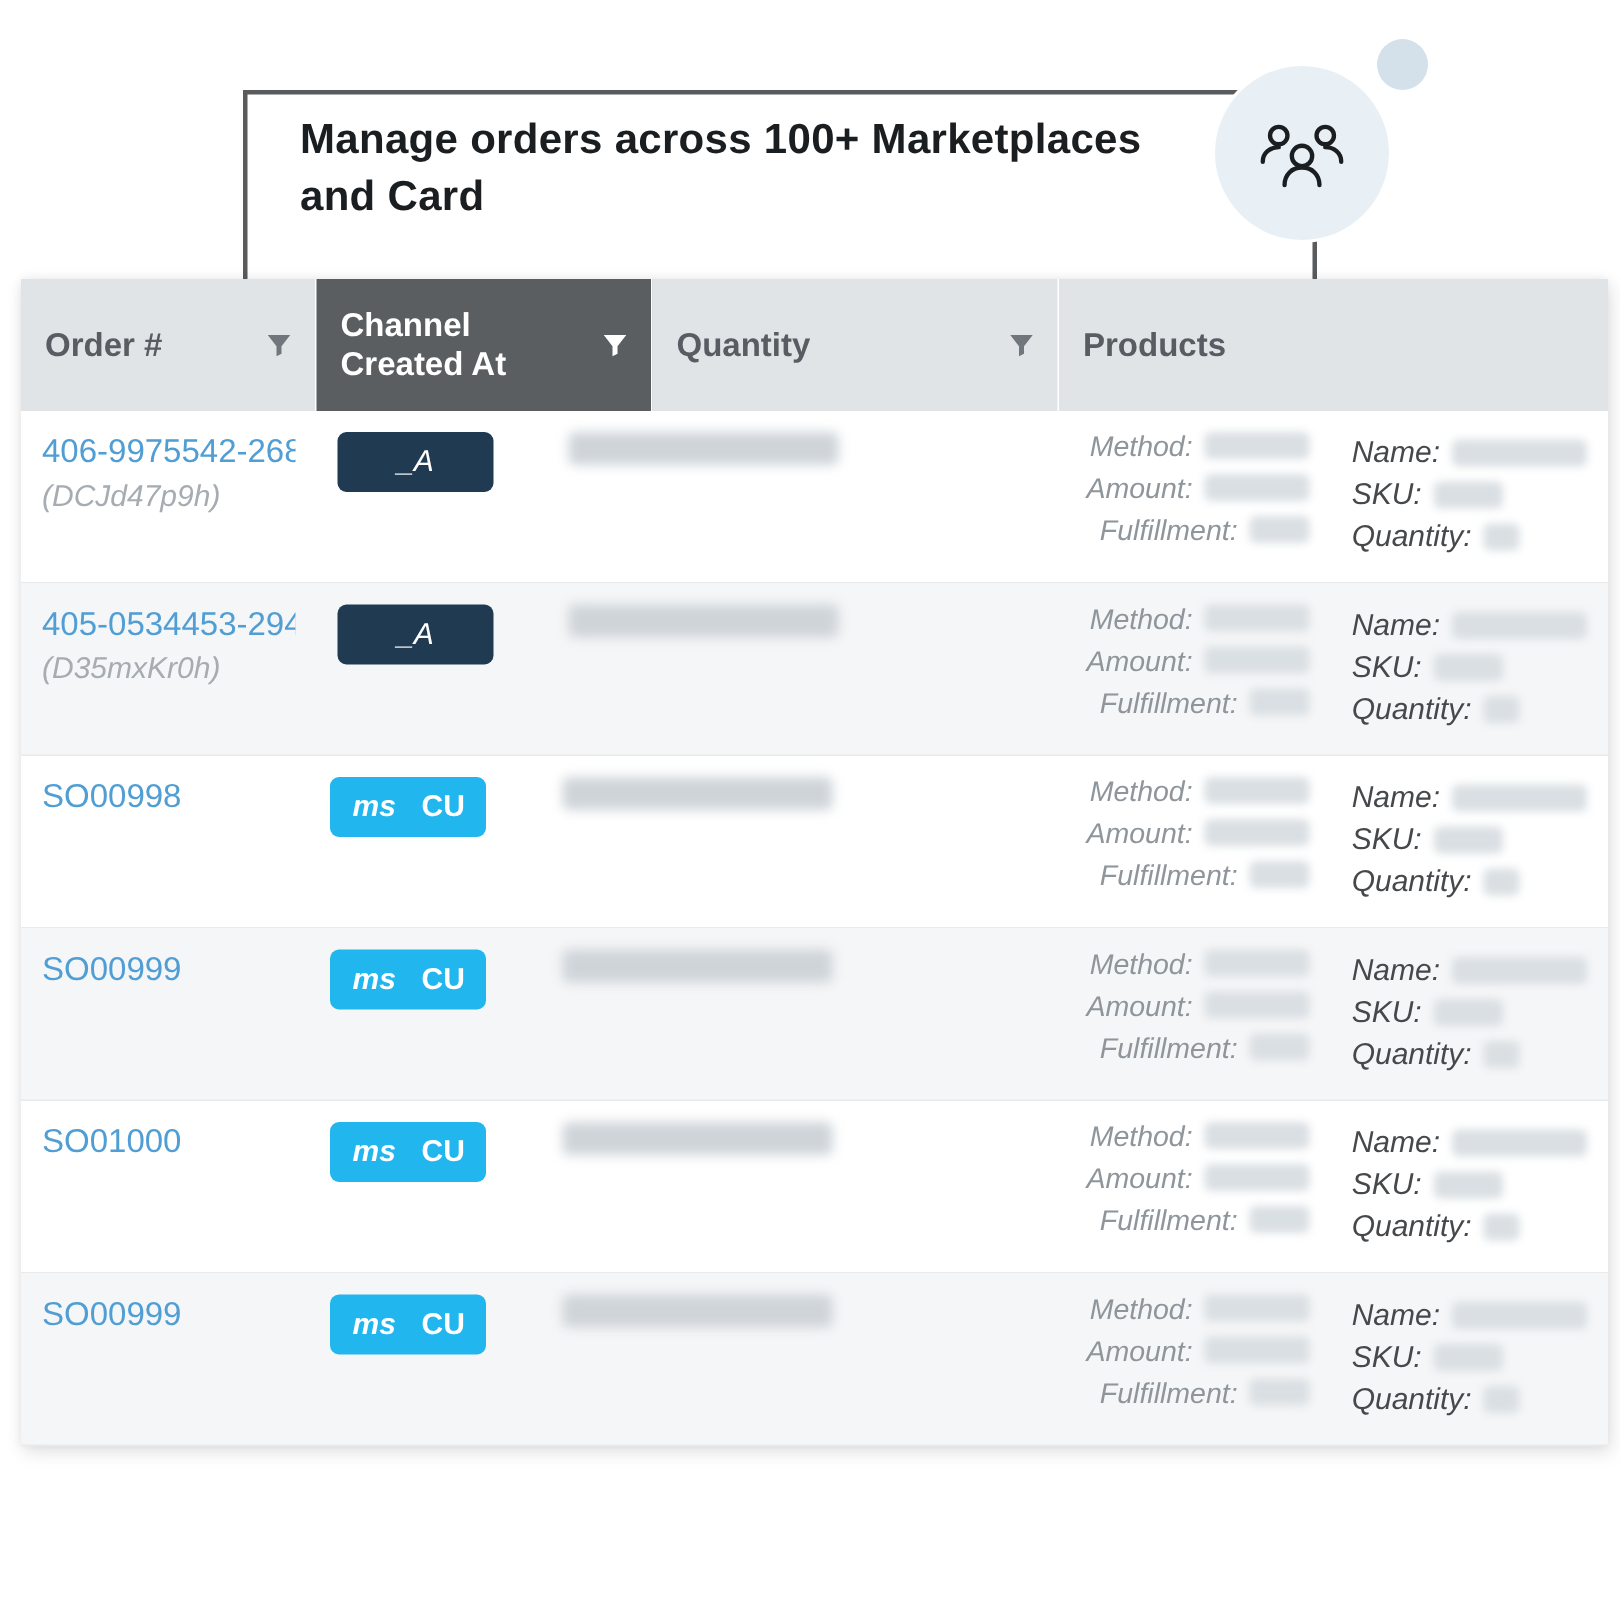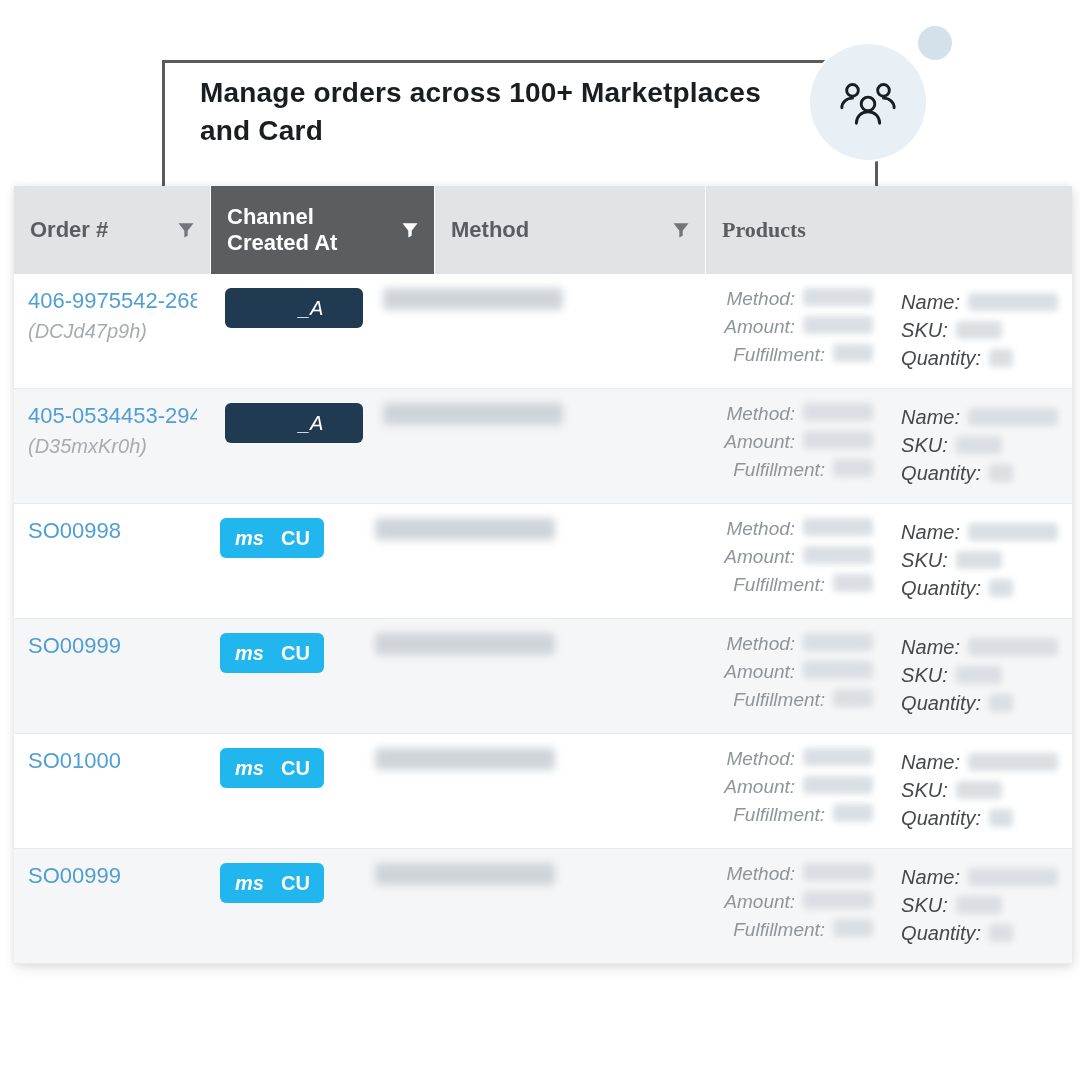--- a/index.html
+++ b/index.html
@@ -82,21 +82,21 @@
   }
   .hcell:last-child{border-right:none;}
   .hcell.active{
     background:#5a5e61;color:#fff;
   }
   .hcell.active .funnel path{fill:#fff;}
   .col-order  {width:197px;}
   .col-channel{width:158px;}
   .col-created{width:224px;}
   .col-payment{width:271px;}
-  .col-product{flex:1;font-family:Liberation Serif, serif;}
+  .col-product{flex:1;}
 
   .funnel{width:20px;height:20px;flex:0 0 auto;}
   .funnel path{fill:#70767b;}
 
   .row{display:flex;border-bottom:1px solid var(--table-border);}
   .row.alt{background:var(--grey-bg-light);}
   .cell{padding:14px 14px 16px;box-sizing:border-box;font-size:20px;}
 
   .cell.order{width:197px;}
   .cell.channel{width:158px;}
@@ -105,21 +105,21 @@
   .cell.product{flex:1;}
 
   .order-id{color:var(--order-id);font-size:22px;white-space:nowrap;overflow:hidden;}
   .order-ref{color:#a6acb1;font-style:italic;font-size:20px;margin-top:6px;white-space:nowrap;}
 
   .channel-badge{
     display:inline-flex;align-items:center;justify-content:center;
     min-width:104px;height:40px;border-radius:6px;
     color:#fff;font-size:20px;font-style:italic;font-weight:500;
   }
-  .channel-badge.navy{background:var(--navy);padding-left:34px;}
+  .channel-badge.navy{background:var(--navy);}
   .channel-badge.cyan{background:var(--cyan);font-style:normal;font-weight:600;}
   .channel-badge.cyan .ms{font-style:italic;font-weight:700;margin-right:17px;}
 
   .kv-line{display:flex;align-items:flex-start;justify-content:flex-end;gap:8px;height:28px;}
   .kv-line .k{font-style:italic;color:var(--grey-soft);font-size:19px;}
   .kv-line .v, .prod-line .v{
     display:inline-block;min-width:70px;height:18px;background:#dadfe3;border-radius:4px;
     filter:blur(3px);
   }
 
@@ -163,21 +163,21 @@
           <path d="M3 4h18l-7 9v6l-4 2v-8z"></path>
         </svg>
       </div>
       <div class="hcell col-created active">
         <span>Channel Created At</span>
         <svg class="funnel" viewBox="0 0 24 24">
           <path d="M3 4h18l-7 9v6l-4 2v-8z"></path>
         </svg>
       </div>
       <div class="hcell col-payment">
-        <span>Method</span>
+        <span>Quantity</span>
         <svg class="funnel" viewBox="0 0 24 24">
           <path d="M3 4h18l-7 9v6l-4 2v-8z"></path>
         </svg>
       </div>
       <div class="hcell col-product">
         <span>Products</span>
       </div>
     </div>
   <div id="rows">
       <div class="row">

